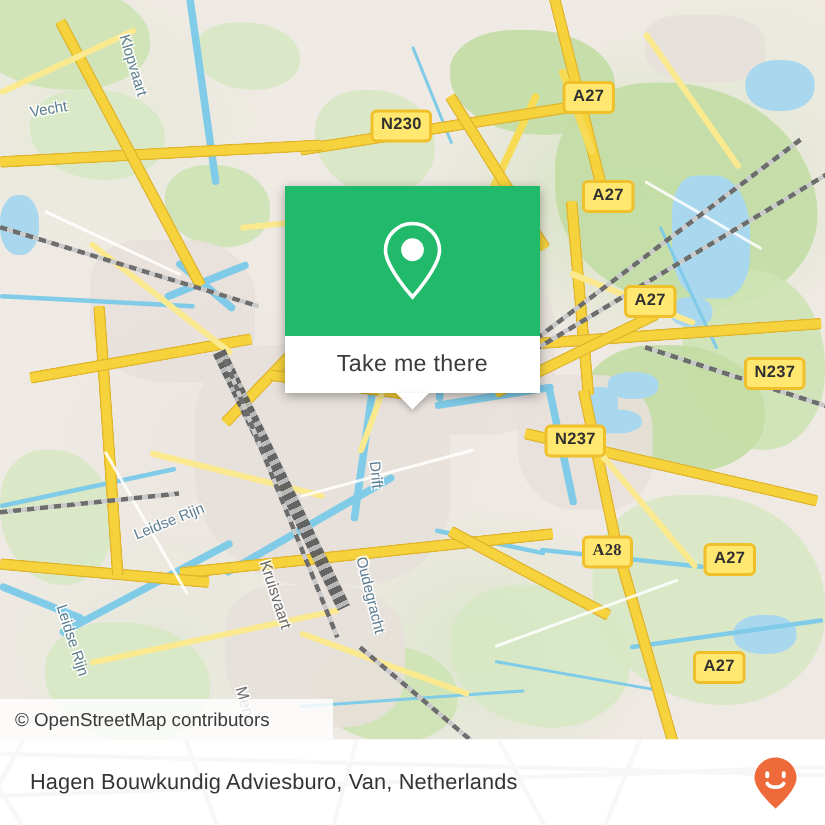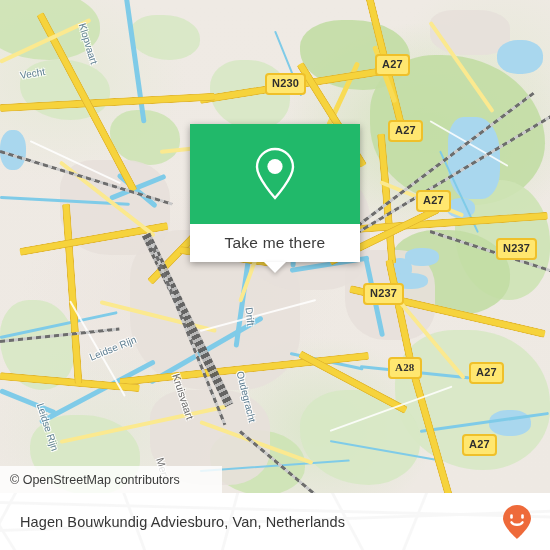--- a/index.html
+++ b/index.html
@@ -215,21 +215,21 @@
 
     <span class="plabel waterlbl" style="left:20px;top:68px;transform:rotate(-10deg);">Vecht</span>
     <span class="plabel waterlbl" style="left:82px;top:18px;transform:rotate(73deg);transform-origin:0 50%;">Klopvaart</span>
     <span class="plabel waterlbl" style="left:249px;top:302px;transform:rotate(84deg);transform-origin:0 50%;">Drift</span>
     <span class="plabel waterlbl" style="left:240px;top:366px;transform:rotate(76deg);transform-origin:0 50%;">Oudegracht</span>
     <span class="plabel street" style="left:176px;top:368px;transform:rotate(72deg);transform-origin:0 50%;">Kruisvaart</span>
     <span class="plabel waterlbl" style="left:90px;top:352px;transform:rotate(-22deg);transform-origin:0 50%;">Leidse Rijn</span>
     <span class="plabel waterlbl" style="left:40px;top:398px;transform:rotate(72deg);transform-origin:0 50%;">Leidse Rijn</span>
     <span class="plabel street" style="left:160px;top:452px;transform:rotate(74deg);transform-origin:0 50%;">Merw</span>
 
-    <span class="shield" style="left:265px;top:73px;">N230</span>
+    <span class="shield" style="left:247px;top:73px;">N230</span>
     <span class="shield" style="left:375px;top:54px;">A27</span>
     <span class="shield" style="left:388px;top:120px;">A27</span>
     <span class="shield" style="left:416px;top:190px;">A27</span>
     <span class="shield" style="left:496px;top:238px;">N237</span>
     <span class="shield" style="left:363px;top:283px;">N237</span>
     <span class="shield" style="left:388px;top:357px;font-family:Liberation Serif, serif;">A28</span>
     <span class="shield" style="left:469px;top:362px;">A27</span>
     <span class="shield" style="left:462px;top:434px;">A27</span>
 
     <div id="card">

